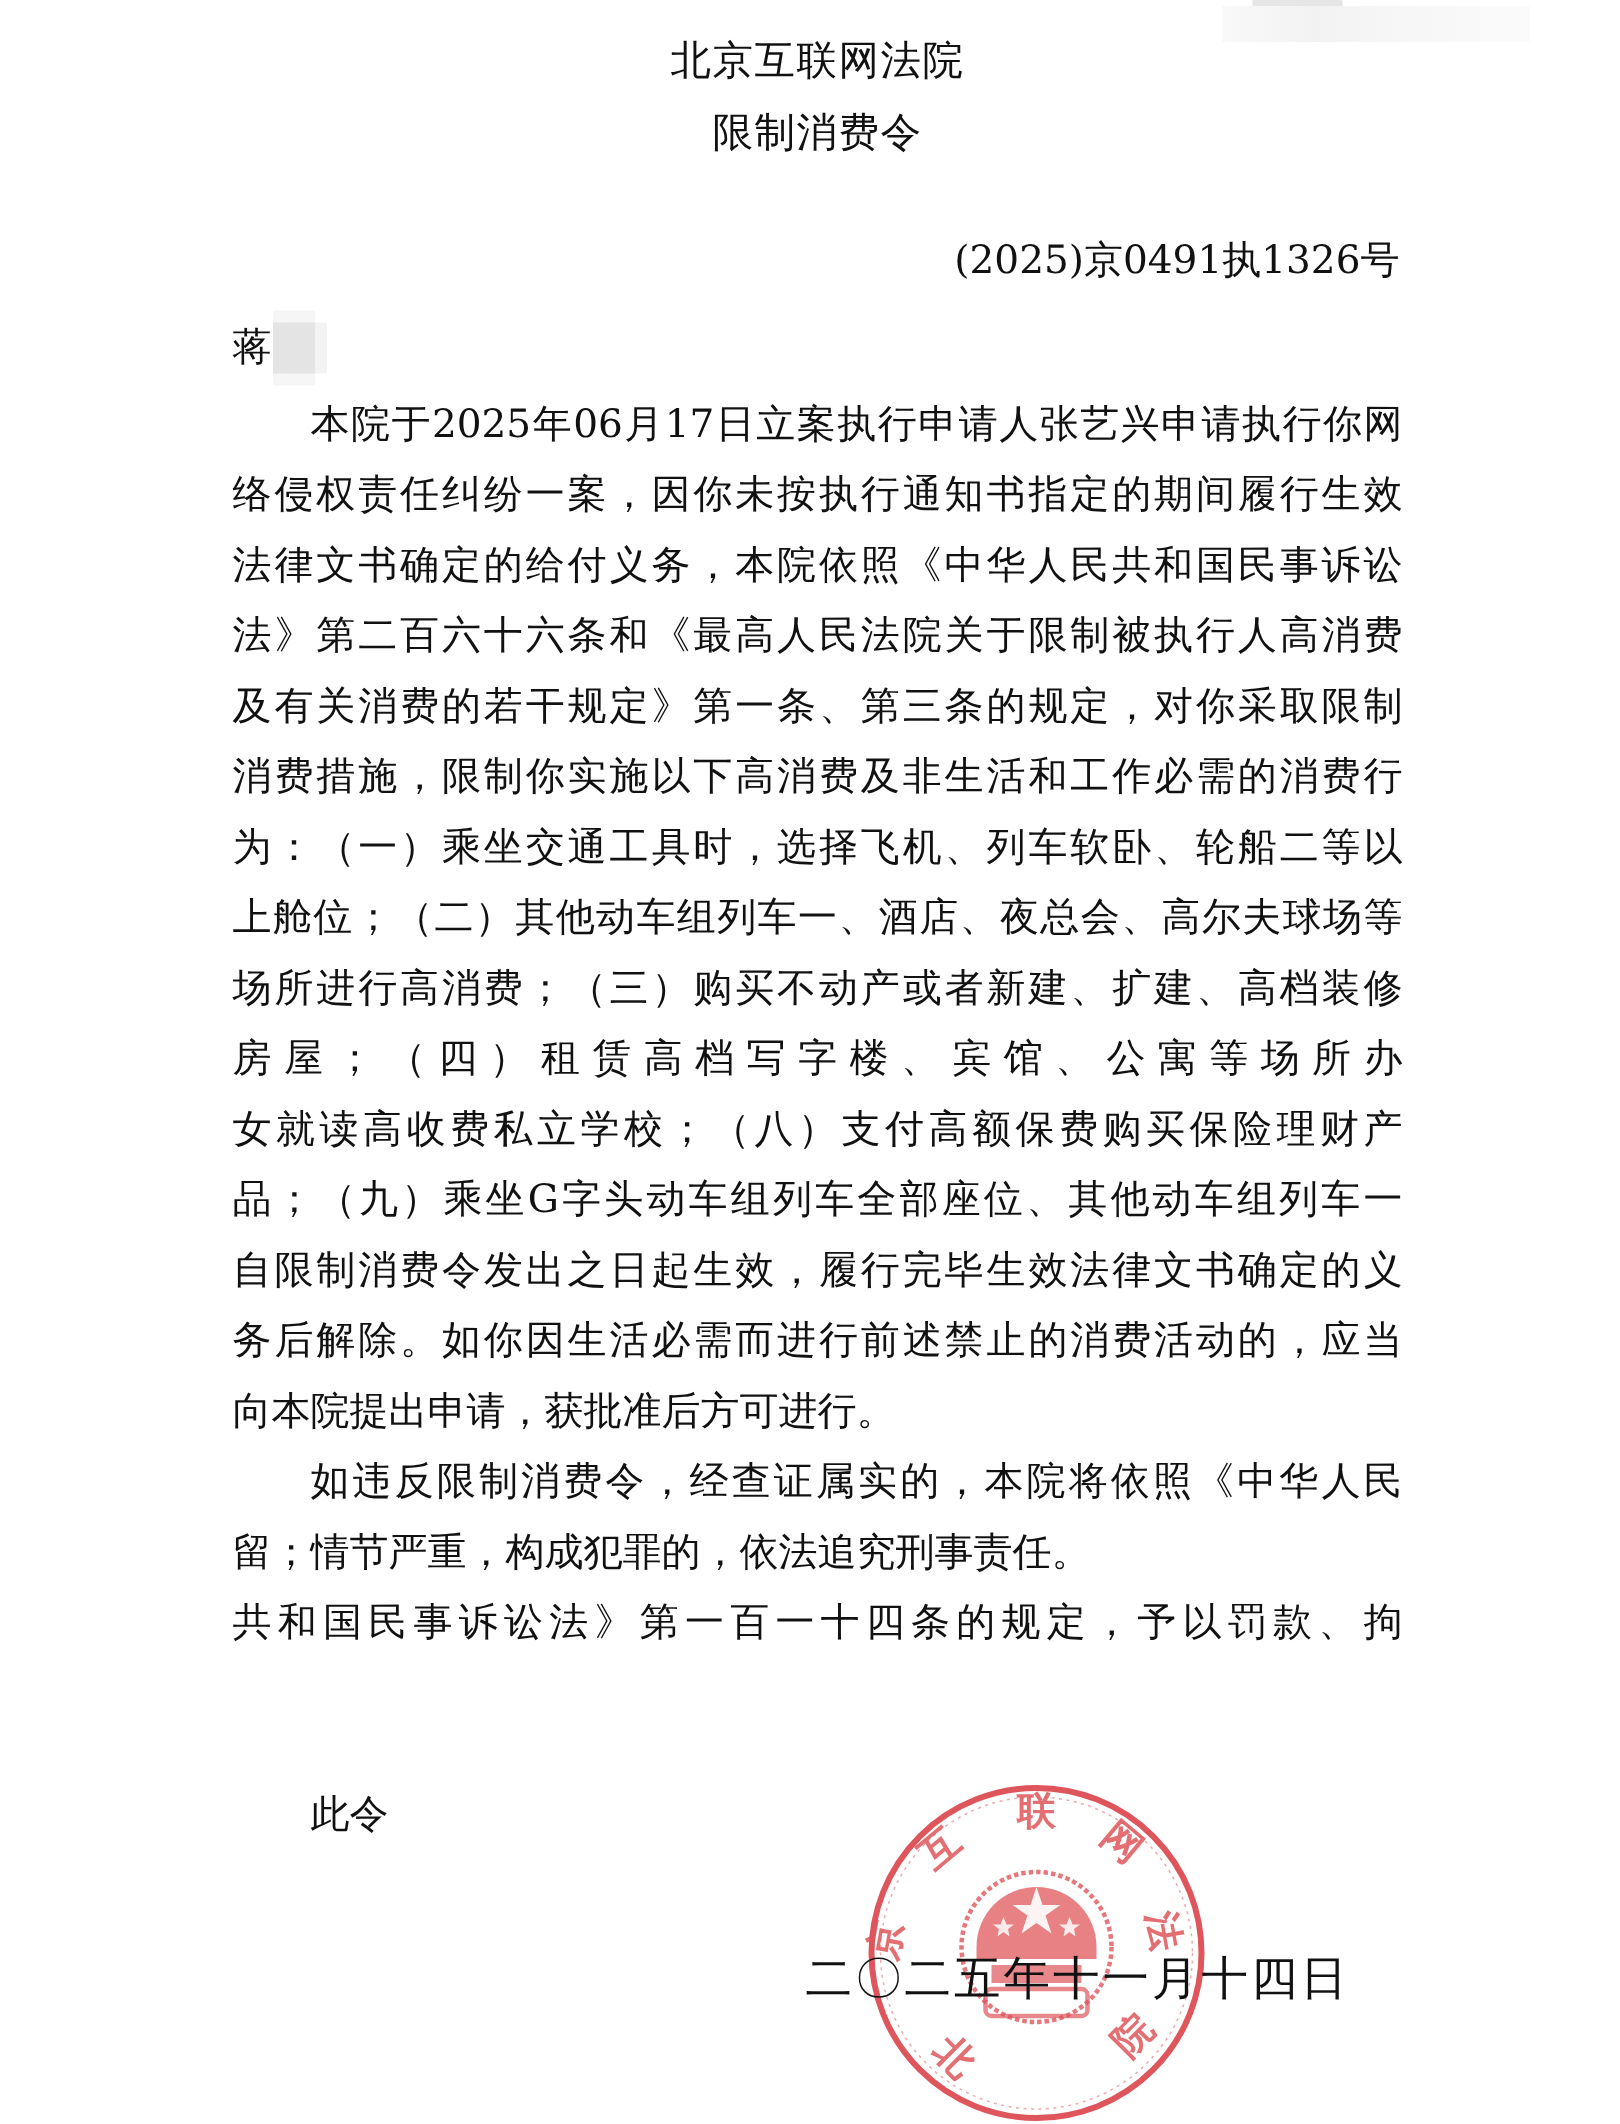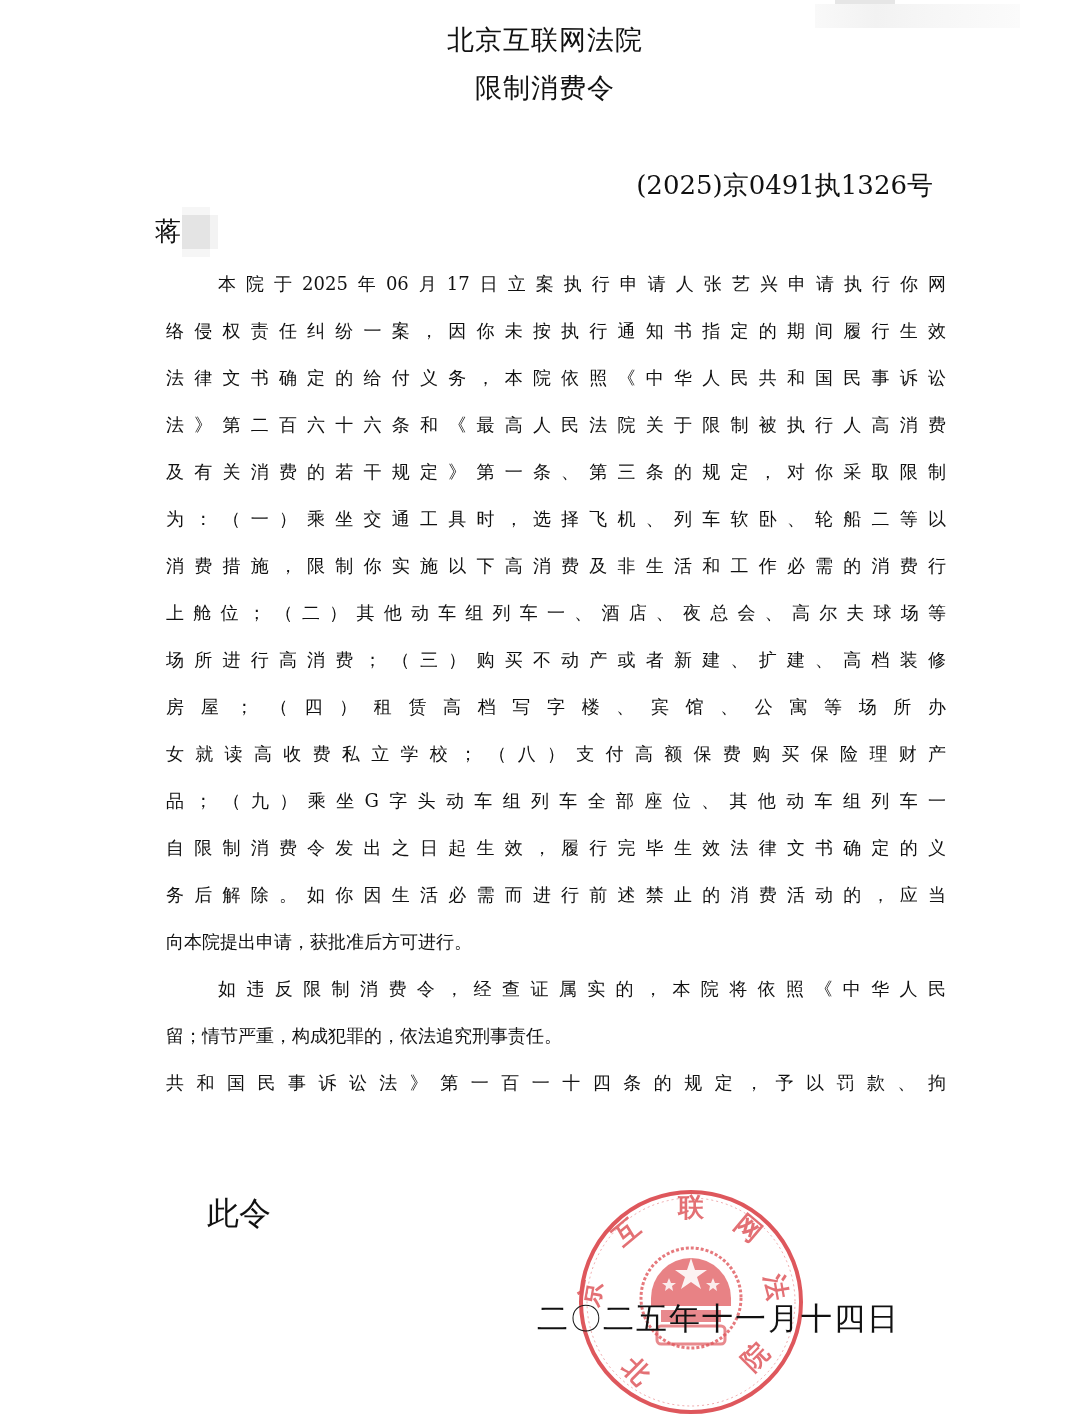--- a/index.html
+++ b/index.html
@@ -15,39 +15,39 @@
   .blur-top-tab {
     position: absolute; left: 835px; top: 0px; width: 60px; height: 4px; background: #e6e6e6;
   }
   .title {
     position: absolute; left: 0; width: 1090px; text-align: center;
     font-size: 27px; letter-spacing: 1px; font-family: "DejaVu Sans", sans-serif;
   }
   .title.t1 { top: 22px; }
   .title.t2 { top: 70px; }
   .case-no {
-    position: absolute; right: 147px; top: 168px; font-size: 26px;
+    position: absolute; right: 147px; top: 156px; font-size: 26px;
   }
   .recipient {
     position: absolute; left: 155px; top: 214px; font-size: 26px; display: flex; align-items: center;
   }
   .redact {
     display: inline-block; width: 28px; height: 34px; background: #e4e4e4; margin-left: 1px;
     box-shadow: 8px 0 0 #f3f3f3, 0 -8px 0 #f6f6f6, 0 8px 0 #f6f6f6;
   }
   .body-text {
-    position: absolute; left: 166px; width: 780px; top: 260px;
-    font-size: 18px; line-height: 47px;
+    position: absolute; left: 155px; width: 780px; top: 260px;
+    font-size: 26px; line-height: 47px;
   }
   .line {
     display: block; height: 47px; text-align: justify; text-align-last: justify; white-space: nowrap;
   }
   .line.last { text-align-last: left; }
   .line.indent { padding-left: 52px; }
-  .closing { position: absolute; left: 207px; top: 1192px; font-size: 32px; }
+  .closing { position: absolute; left: 207px; top: 1192px; font-size: 26px; }
   .date { position: absolute; left: 537px; top: 1298px; font-size: 31px; letter-spacing: 2px; z-index: 3; }
   .seal {
     position: absolute; left: 575px; top: 1186px; width: 232px; height: 232px; z-index: 2; opacity: 0.85;
   }
 </style>
 </head>
 <body>
 
 <div class="blur-top-tab"></div>
 <div class="blur-top"></div>
@@ -61,22 +61,22 @@
   <span>蒋</span>
   <span class="redact"></span>
 </div>
 
 <div class="body-text">
   <span class="line indent">本院于2025年06月17日立案执行申请人张艺兴申请执行你网</span>
   <span class="line">络侵权责任纠纷一案，因你未按执行通知书指定的期间履行生效</span>
   <span class="line">法律文书确定的给付义务，本院依照《中华人民共和国民事诉讼</span>
   <span class="line">法》第二百六十六条和《最高人民法院关于限制被执行人高消费</span>
   <span class="line">及有关消费的若干规定》第一条、第三条的规定，对你采取限制</span>
+  <span class="line">消费措施，限制你实施以下高消费及非生活和工作必需的消费行</span>
   <span class="line">为：（一）乘坐交通工具时，选择飞机、列车软卧、轮船二等以</span>
-  <span class="line">消费措施，限制你实施以下高消费及非生活和工作必需的消费行</span>
   <span class="line">上舱位；（二）其他动车组列车一、酒店、夜总会、高尔夫球场等</span>
   <span class="line">场所进行高消费；（三）购买不动产或者新建、扩建、高档装修</span>
   <span class="line">房屋；（四）租赁高档写字楼、宾馆、公寓等场所办</span>
   <span class="line">女就读高收费私立学校；（八）支付高额保费购买保险理财产</span>
   <span class="line">品；（九）乘坐G字头动车组列车全部座位、其他动车组列车一</span>
   <span class="line">自限制消费令发出之日起生效，履行完毕生效法律文书确定的义</span>
   <span class="line">务后解除。如你因生活必需而进行前述禁止的消费活动的，应当</span>
   <span class="line last">向本院提出申请，获批准后方可进行。</span>
   <span class="line indent">如违反限制消费令，经查证属实的，本院将依照《中华人民</span>
   <span class="line last">留；情节严重，构成犯罪的，依法追究刑事责任。</span>

